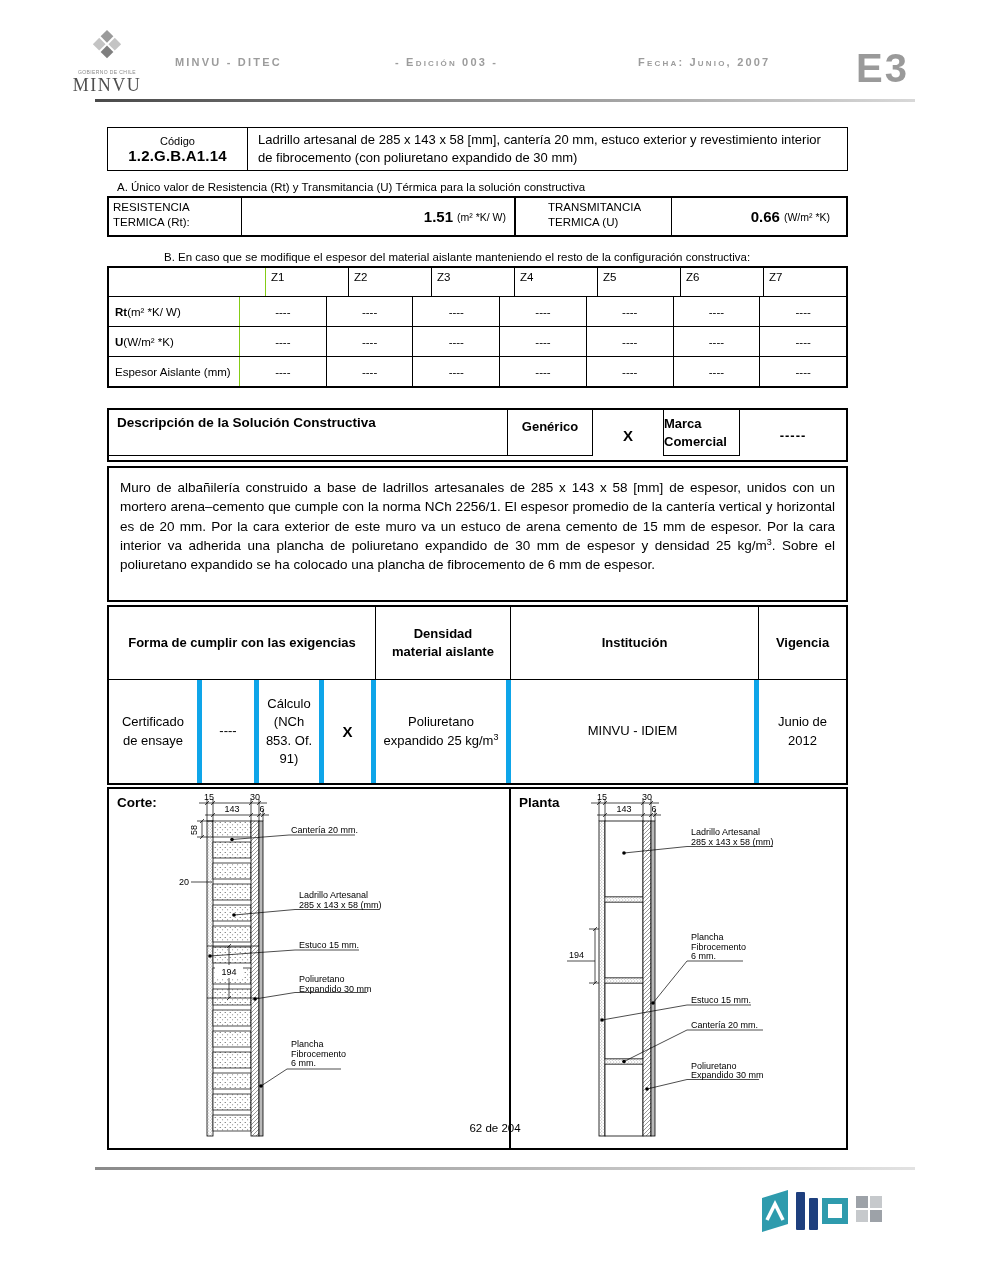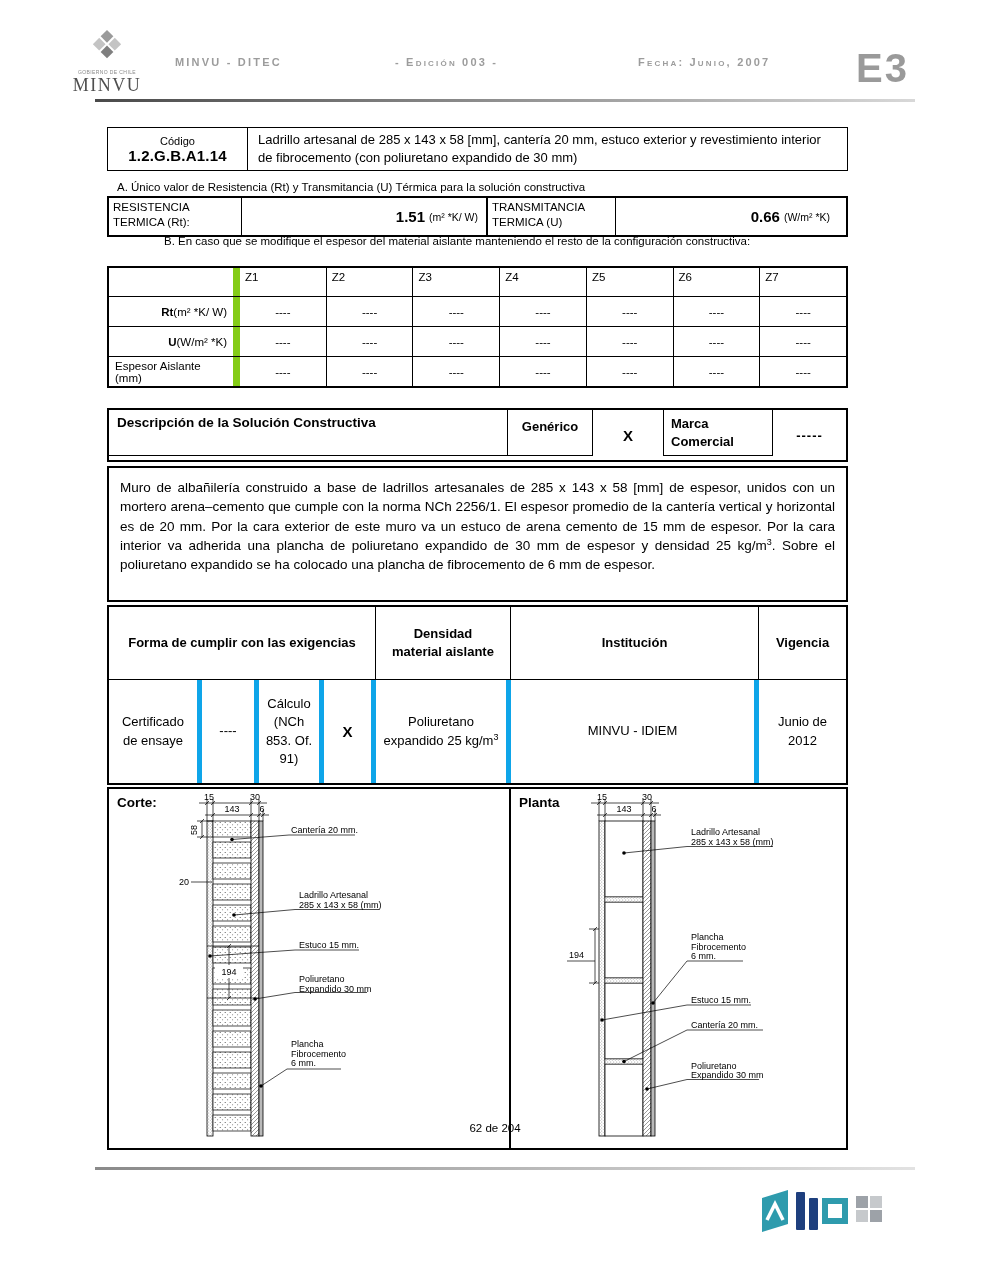--- a/index.html
+++ b/index.html
@@ -20,46 +20,46 @@
   .blk { position:absolute; left:107px; width:741px; }
 
   
   .codigo-tabla { top:127px; height:44px; border:1.5px solid #000; display:flex; }
   .codigo-left { width:140px; border-right:1.5px solid #000; display:flex; flex-direction:column; align-items:center; justify-content:center; }
   .codigo-label { font-size:11px; }
   .codigo-value { font-size:15px; font-weight:bold; letter-spacing:.2px; }
   .codigo-desc { flex:1; padding:3px 10px; font-size:13px; line-height:1.4; display:flex; align-items:center; }
 
   .sec-label { position:absolute; left:117px; font-size:11.5px; }
-  .sa { top:181px; } .sb { top:235px;padding-left:47px; }
-
-  
-  .res-tabla { top:196px; height:41px; border:2px solid #000; display:flex; align-items:stretch; }
+  .sa { top:181px; } .sb { top:251px;padding-left:47px; }
+
+  
+  .res-tabla { top:196px; height:41px; border:2px solid #000; display:flex; align-items:stretch;gap:28px; }
   .res-c1 { width:133px; border-right:1px solid #000; padding:2px 4px; font-size:11.5px; line-height:1.3; }
   .res-c2 { width:246px; border-right:2px solid #000; display:flex; align-items:center; justify-content:flex-end; padding-right:8px; gap:4px; }
   .res-c3 { width:128px; border-right:1px solid #000; padding:2px 4px; font-size:11.5px; line-height:1.3; }
   .res-c4 { flex:1; display:flex; align-items:center; justify-content:flex-end; padding-right:16px; gap:4px; }
   .res-val { font-size:15px; font-weight:bold; }
   .res-unit { font-size:10.5px; }
 
   
   .z-tabla { top:266px; border:2px solid #000; font-size:11.5px; }
   .z-row { display:flex; height:30px; border-top:1px solid #000; }
-  .z-row.head { height:28px; border-top:none; }
-  .z-label { width:131px; border-right:7px solid #84cc16; padding:2px 6px; display:flex; align-items:center;justify-content:flex-end; }
+  .z-row.head { height:28px; border-top:none;margin-left:26px; }
+  .z-label { width:131px; border-right:1px solid #84cc16; padding:2px 6px; display:flex; align-items:center; }
   .z-cell { flex:1; border-right:1px solid #000; display:flex; align-items:center; justify-content:center; }
   .z-cell:last-child { border-right:none; }
   .z-row.head .z-cell { justify-content:flex-start; align-items:flex-start; padding:3px 5px; }
 
   
   .desc-head { top:408px; height:54px; border:2px solid #000; display:flex; }
   .dh-c1 { width:399px; height:46px; border-right:1px solid #000; border-bottom:1px solid #000; padding:5px 8px; font-weight:bold; font-size:13.5px; }
   .dh-c2 { width:85px; height:46px; border-right:1px solid #000; border-bottom:1px solid #000; padding-top:9px; text-align:center; font-weight:bold; font-size:13px; }
   .dh-c3 { width:70px; display:flex; align-items:center; justify-content:center; font-weight:bold; font-size:15px; }
-  .dh-c4 { width:110px; height:46px; border-left:1px solid #000; border-right:1px solid #000; border-bottom:1px solid #000; padding:5px 7px; font-weight:bold; font-size:13px; line-height:1.35; }
+  .dh-c4 { width:77px; height:46px; border-left:1px solid #000; border-right:1px solid #000; border-bottom:1px solid #000; padding:5px 0; font-weight:bold; font-size:13px; line-height:1.35; }
   .dh-c5 { flex:1; display:flex; align-items:center; justify-content:center; font-weight:bold; font-size:13px; letter-spacing:1px; }
 
   
   .desc-body { top:466px; border:2px solid #000; padding:10px 11px; font-size:13.5px; line-height:1.43; text-align:justify; min-height:136px; }
   sup { font-size:9px; vertical-align:super; line-height:0; }
 
   
   .forma-tabla { top:605px; border:2px solid #000; font-size:13px; }
   .ft-head { display:flex; height:73px; border-bottom:1px solid #000; font-weight:bold; text-align:center; }
   .ft-head > div { border-right:1px solid #000; display:flex; align-items:center; justify-content:center; padding:4px 16px; line-height:1.35; }

